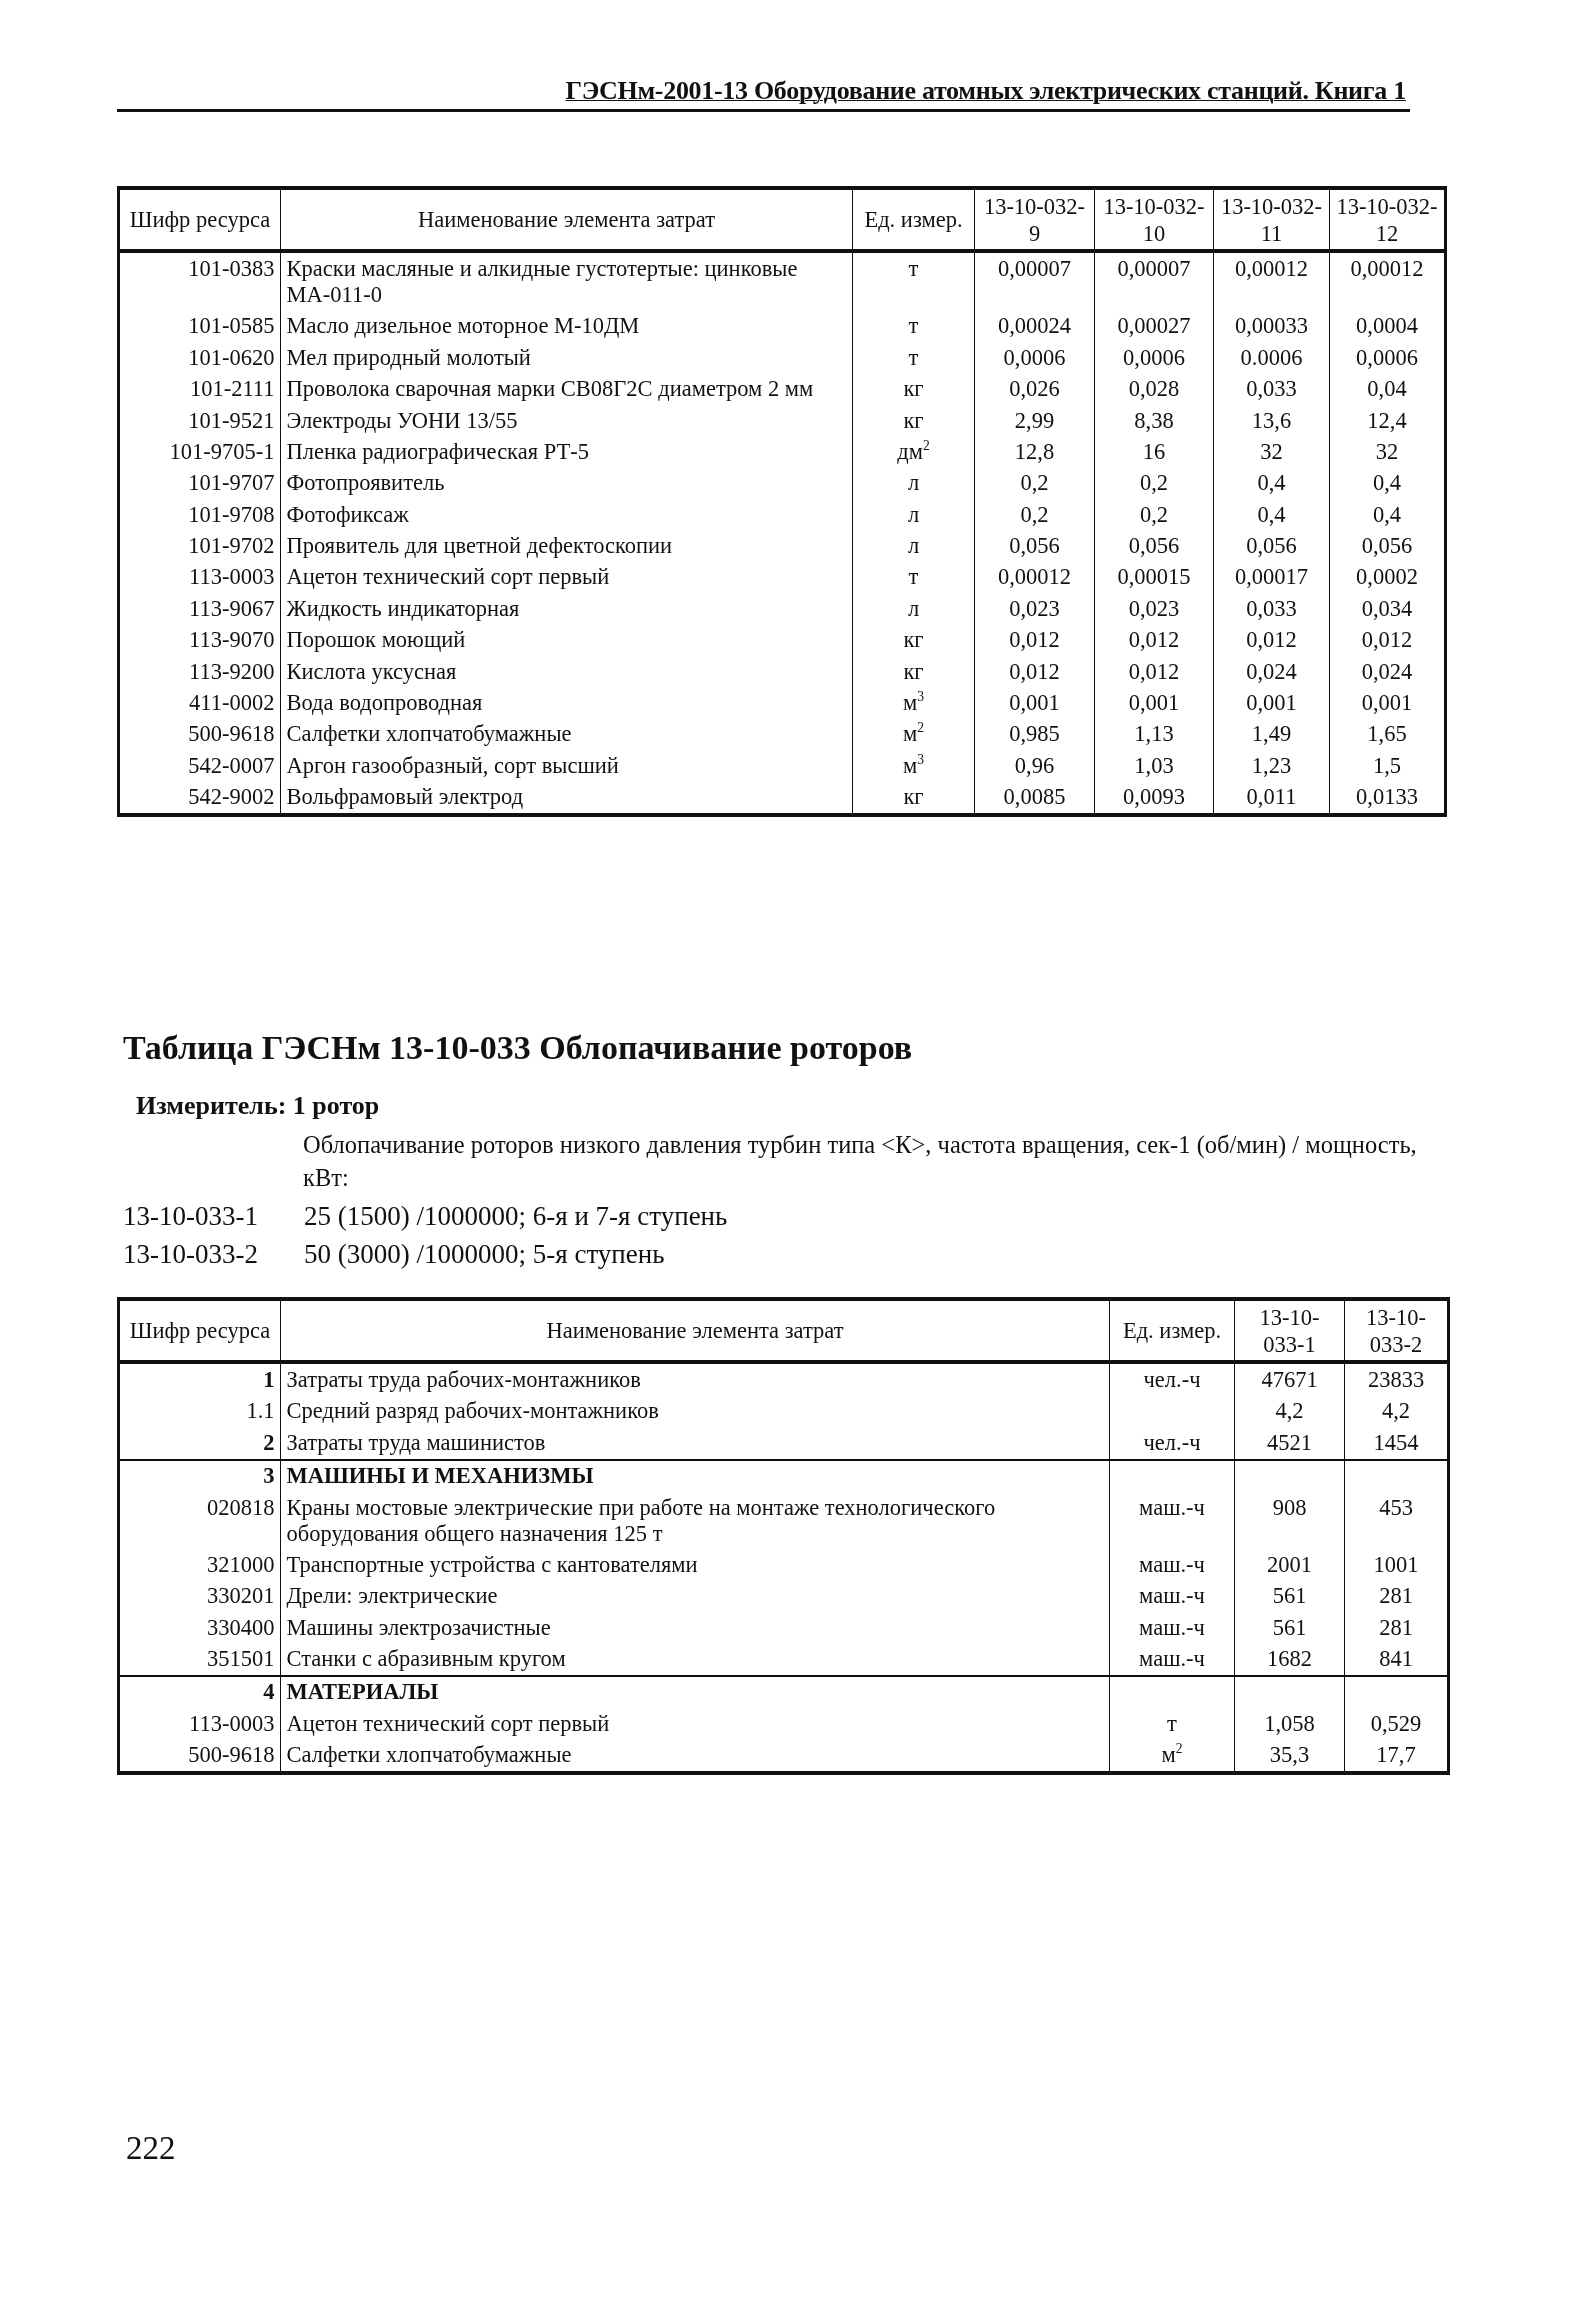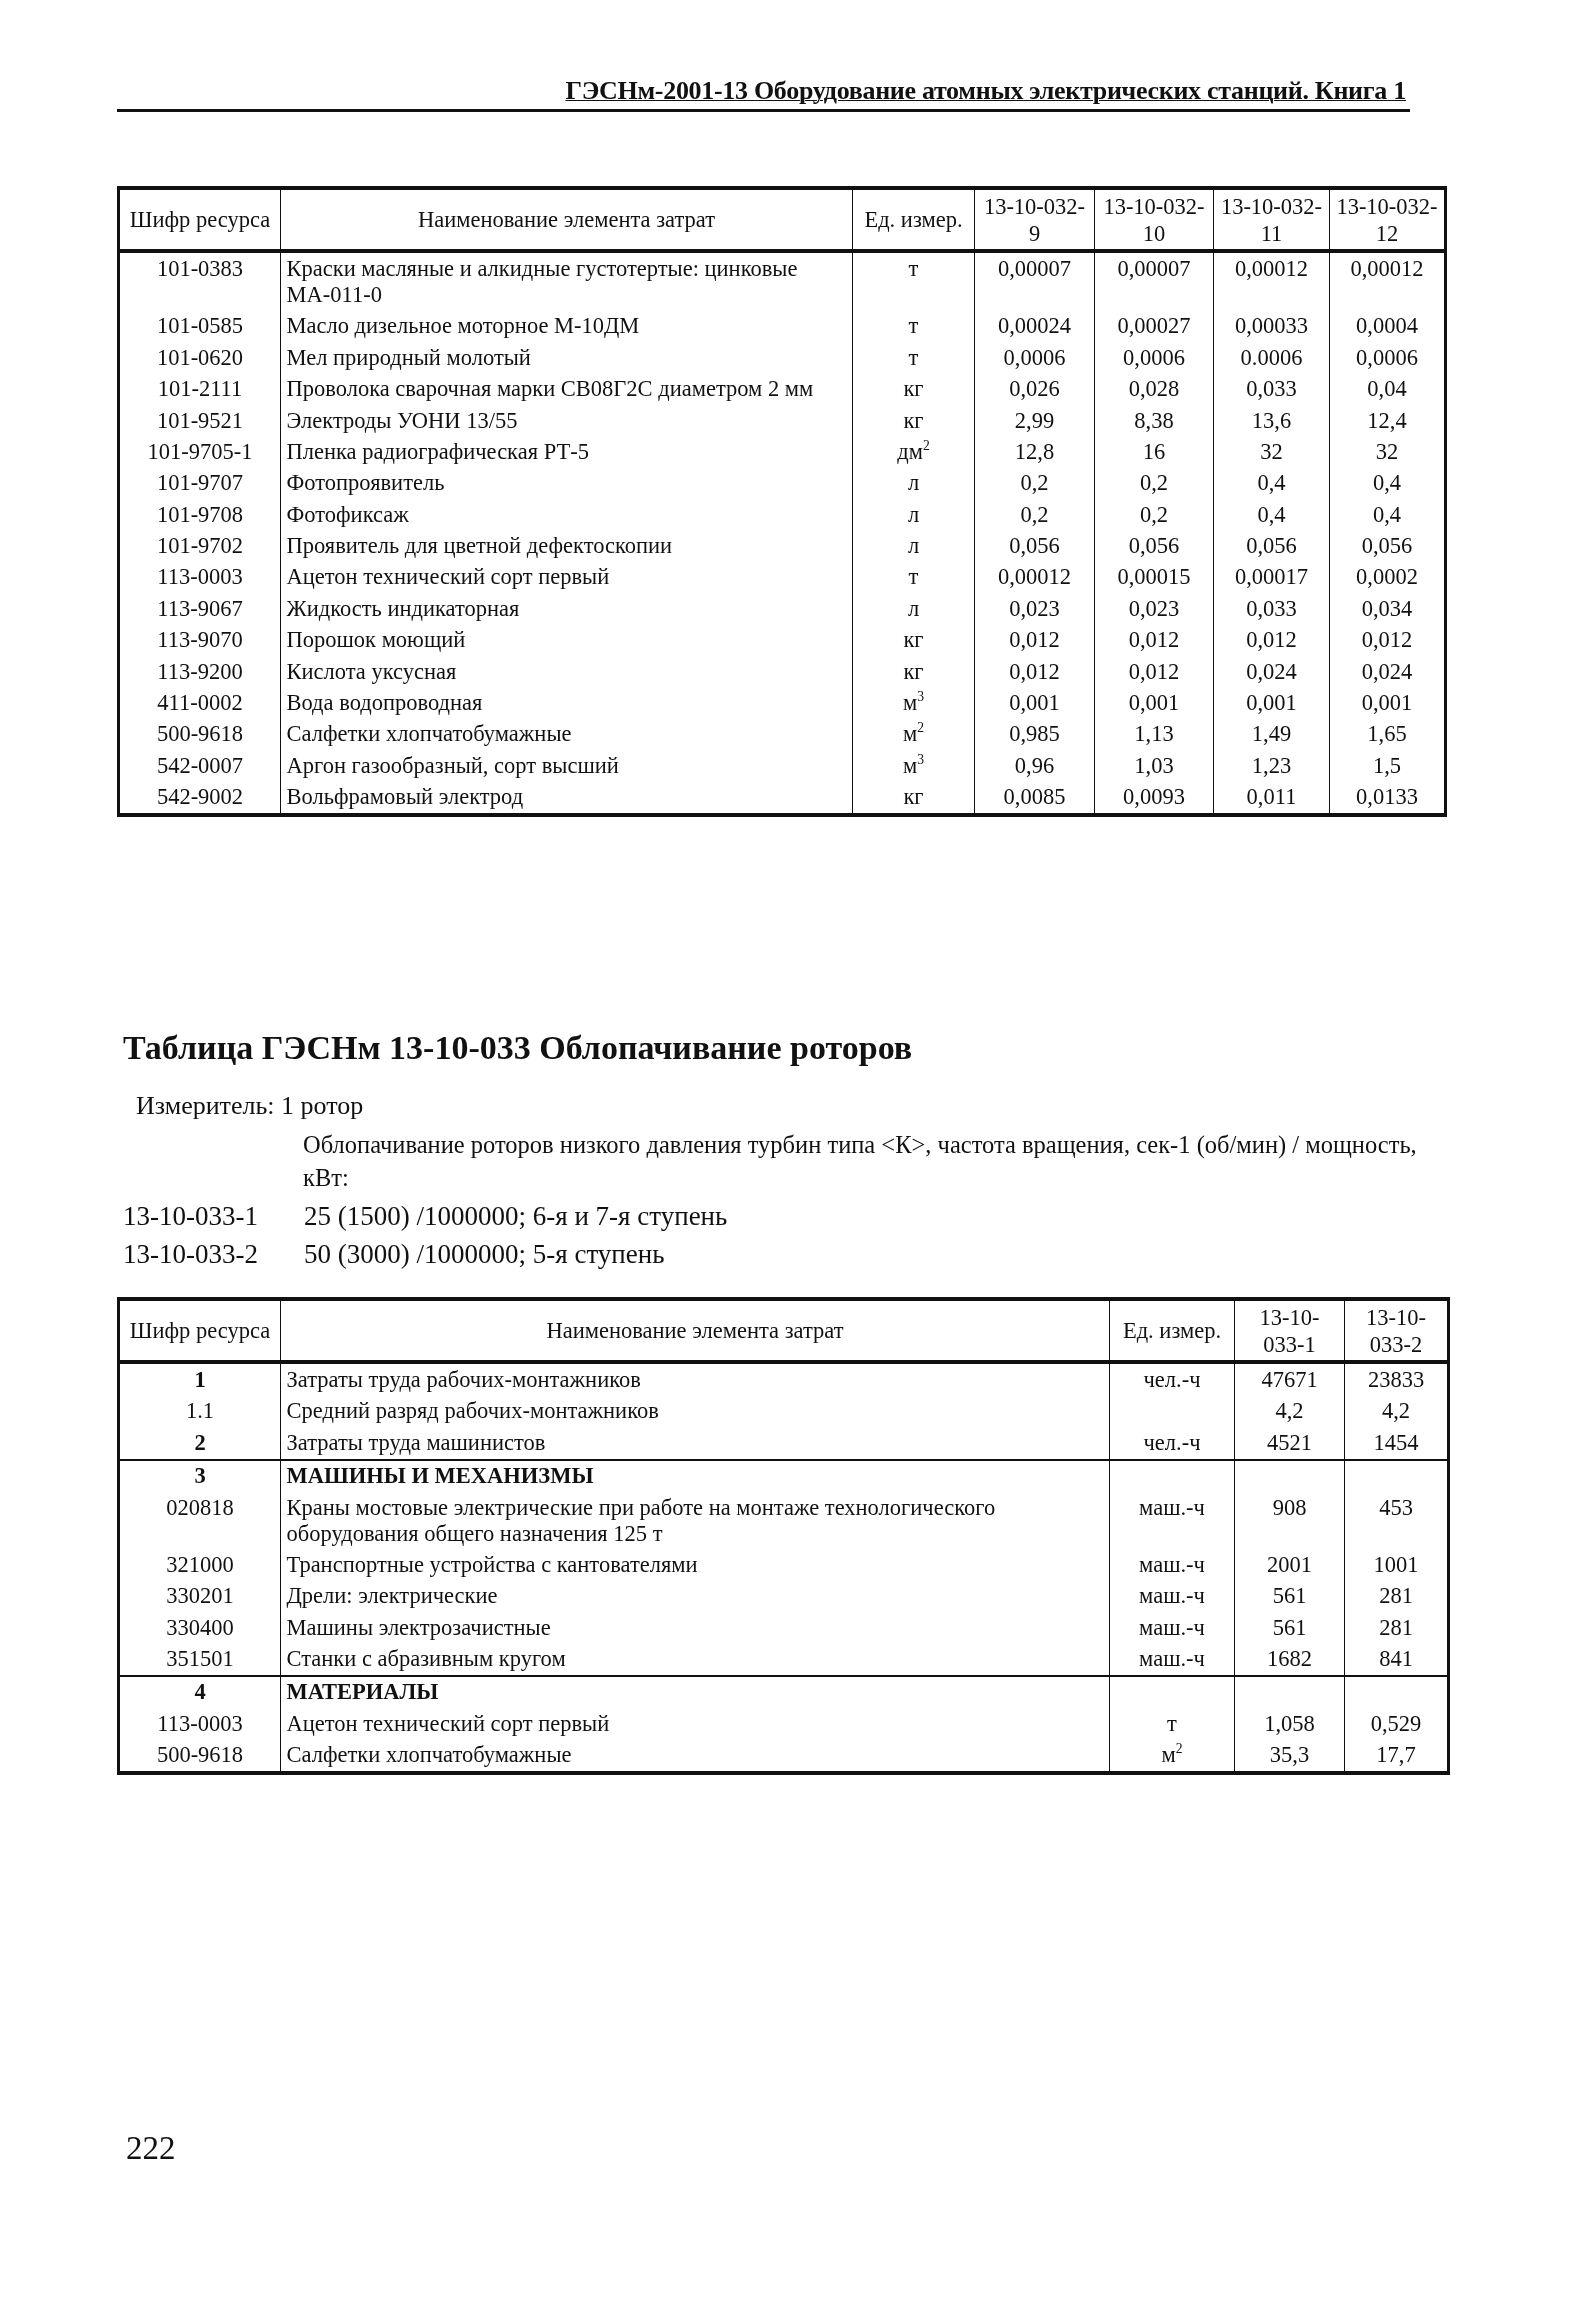--- a/index.html
+++ b/index.html
@@ -3,32 +3,32 @@
 <meta charset="utf-8">
 <style>
   html, body { margin:0; padding:0; background:#fff; }
   body { width:1584px; height:2319px; position:relative; font-family:"Liberation Serif", serif; color:#111; overflow:hidden; }
   .running-head { position:absolute; left:117px; top:74px; width:1293px; height:35px; border-bottom:3.4px solid #111; }
   .running-head span { position:absolute; right:4.1px; bottom:2.7px; font-family:"Liberation Serif", serif; font-weight:bold; font-size:26px; letter-spacing:-0.3px; text-decoration:underline; text-decoration-thickness:1.4px; }
   table { border-collapse:collapse; position:absolute; table-layout:fixed; }
   td, th { font-weight:normal; font-size:22.5px; line-height:26px; padding:2.7px 5.5px; vertical-align:top; }
   th { text-align:center; vertical-align:middle; border:1.4px solid #111; border-bottom:4.1px solid #111; border-top:4.1px solid #111; line-height:27px; }
   td { border-left:1.4px solid #111; border-right:1.4px solid #111; }
-  td.code { text-align:center; }
+  td.code { text-align:right; }
   td.unit, td.num { text-align:center; }
   td.name { text-align:left; }
   table tr:last-child td { border-bottom:4.1px solid #111; }
   table { border-left:3.4px solid #111; border-right:3.4px solid #111;padding-left:48px; }
   #t1 { left:117px; top:186px; width:1327px; }
   #t2 { left:117px; top:1297px; width:1329px; }
   tr.section-start td { border-top:2px solid #111; }
   td.bold { font-weight:bold; }
   sup { font-size:13.6px; vertical-align:top; line-height:13.6px; }
   .section-title { position:absolute; left:123px; top:1029px; font-size:34px; font-weight:bold; }
-  .meter { position:absolute; left:136px; top:1091px; font-size:26px; font-weight:normal; }
+  .meter { position:absolute; left:136px; top:1091px; font-size:26px; font-weight:bold; }
   .desc { position:absolute; left:303px; top:1128px; width:1145px; font-size:24.5px; line-height:33px; }
   .variant { position:absolute; left:123px; font-size:27px; }
   .variant .vcode { display:inline-block; width:181px; }
   .page-number { position:absolute; left:126px; top:2130px; font-size:33px; }
 </style>
 </head>
 <body>
 
 <div class="running-head">
   <span>ГЭСНм-2001-13 Оборудование атомных электрических станций. Книга 1</span>

